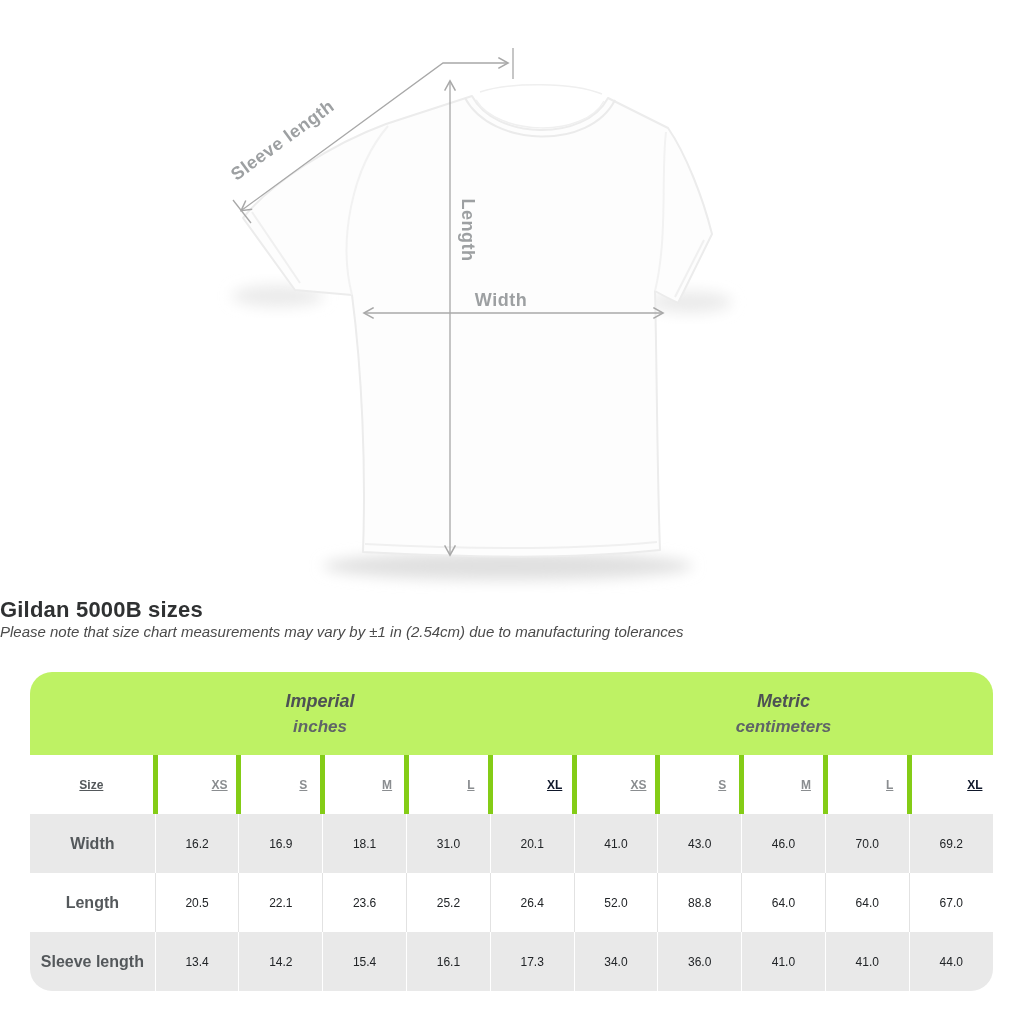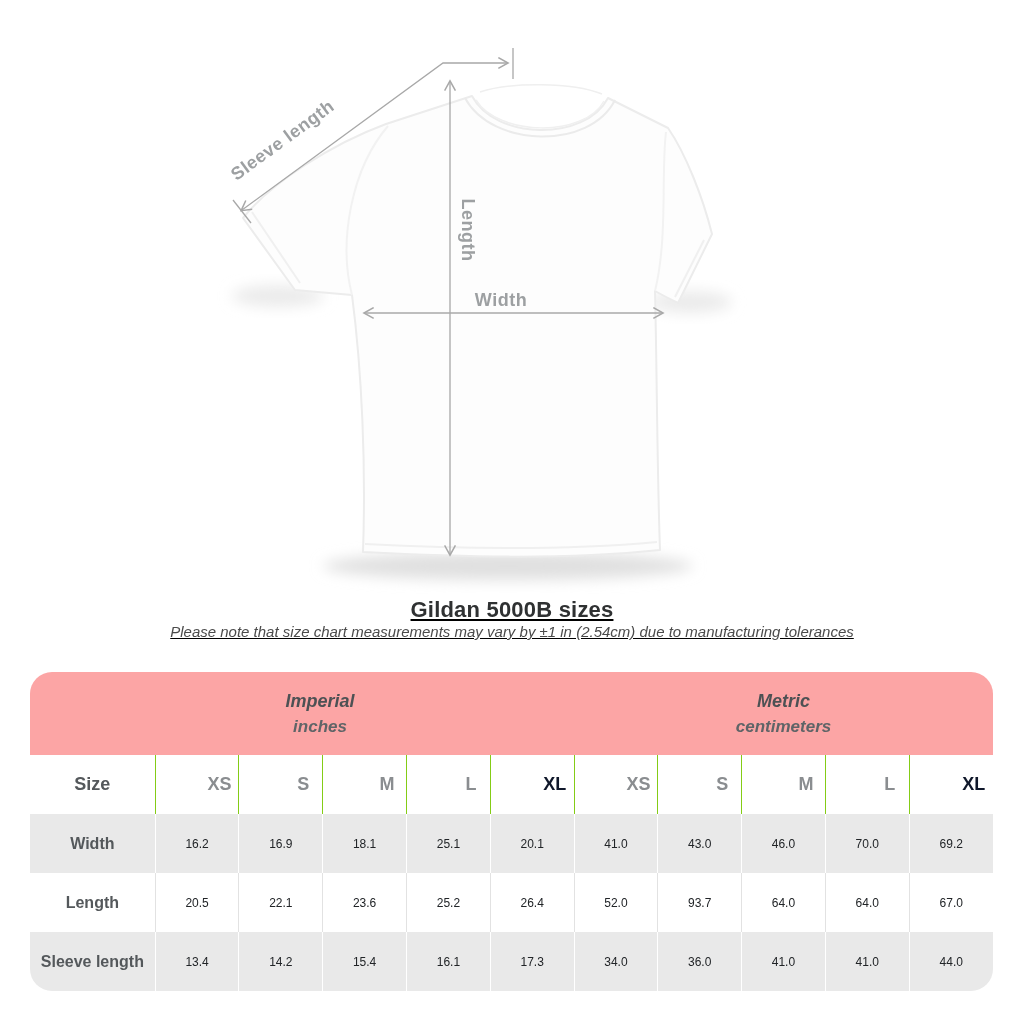--- a/index.html
+++ b/index.html
@@ -2,46 +2,46 @@
 <html><head>
 <meta charset="utf-8">
 <style>
   html,body{margin:0;padding:0;background:#ffffff;}
   #stage{
     position:relative;width:1024px;height:1024px;background:#ffffff;
     font-family:"Liberation Sans", sans-serif;overflow:hidden;
   }
   #diagram{position:absolute;top:0;left:0;}
 
-  .heading{position:absolute;top:597px;left:0;width:100%;text-align:center;text-decoration:underline;}
+  .heading{position:absolute;top:597px;left:0;width:100%;}
   .title{font-size:22px;font-weight:bold;color:#2f3132;margin:0;letter-spacing:.2px;}
   .note{font-size:15px;font-style:italic;color:#4b4b4b;}
 
   .table-wrap{
     position:absolute;left:30px;top:672px;width:963px;
     border-radius:22px;overflow:hidden;
   }
   table{width:100%;border-collapse:collapse;table-layout:fixed;}
   th,td{padding:0;text-align:center;vertical-align:middle;}
 
-  .band-row th{background:#fca5a5;height:83px;}
+  .band-row th{background:#bef264;height:83px;}
   .band-inner.imp{padding-left:36px;}
   .gname{font-size:18px;font-weight:bold;font-style:italic;color:#4d5154;}
   .gunit{font-size:17px;font-style:italic;color:#5f6467;margin-top:5px;}
 
-  .size-row th{height:59px;background:#ffffff;font-size:18px;}
+  .size-row th{height:59px;background:#ffffff;font-size:12px;text-decoration:underline;}
   .sizecol{color:#8a8d90;font-weight:bold;}
   .sizecol.hl{color:#0f172a;}
   .lbl{font-weight:bold;color:#54585b;font-size:16px;}
 
   tbody td{height:59px;font-size:12px;color:#212427;}
   tbody tr:nth-child(odd) td{background:#e9e9e9;}
   tbody tr:nth-child(even) td{background:#ffffff;}
 
-  .size-row th:not(:first-child){border-left:1px solid #84cc16;padding-left:45px;}
+  .size-row th:not(:first-child){border-left:5px solid #84cc16;padding-left:45px;}
   tbody tr:nth-child(even) td:not(:first-child){border-left:1px solid #e2e2e2;}
   tbody tr:nth-child(odd) td:not(:first-child){border-left:1px solid #ffffff;}
 
   .dim-label{font-weight:bold;font-size:18px;fill:#9da0a2;letter-spacing:.5px;}
 </style>
 </head>
 <body>
 
 <div id="stage">
 
@@ -148,37 +148,37 @@
           <th class="sizecol">L</th>
           <th class="sizecol hl">XL</th>
         </tr>
       </thead>
       <tbody>
         <tr>
           <td class="lbl">Width</td>
           <td>16.2</td>
           <td>16.9</td>
           <td>18.1</td>
-          <td>25.1</td>
+          <td>31.0</td>
           <td>20.1</td>
           <td>41.0</td>
           <td>43.0</td>
           <td>46.0</td>
           <td>70.0</td>
           <td>69.2</td>
         </tr>
         <tr>
           <td class="lbl">Length</td>
           <td>20.5</td>
           <td>22.1</td>
           <td>23.6</td>
           <td>25.2</td>
           <td>26.4</td>
           <td>52.0</td>
-          <td>93.7</td>
+          <td>88.8</td>
           <td>64.0</td>
           <td>64.0</td>
           <td>67.0</td>
         </tr>
         <tr>
           <td class="lbl">Sleeve length</td>
           <td>13.4</td>
           <td>14.2</td>
           <td>15.4</td>
           <td>16.1</td>

